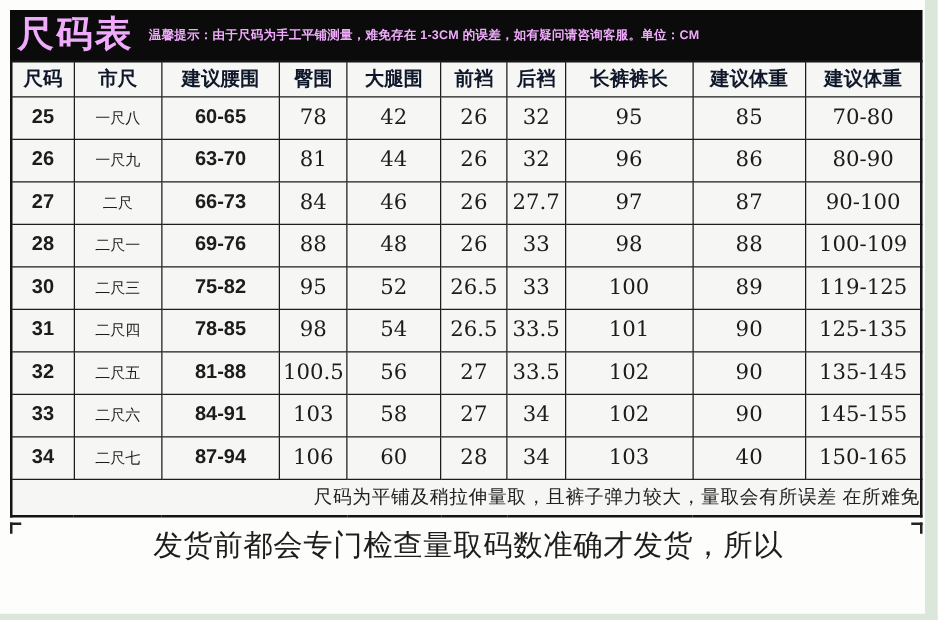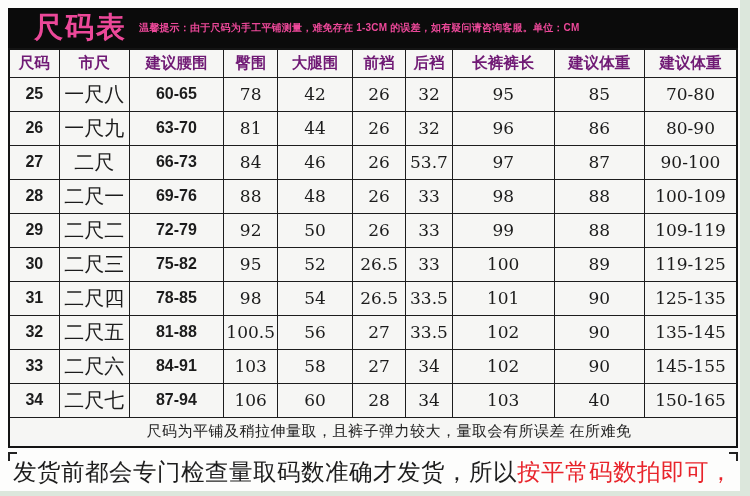--- a/index.html
+++ b/index.html
@@ -24,25 +24,25 @@
     position: absolute; left: 0; bottom: 0; width: 750px; height: 5px;
     background: #dce7dc;
   }
   .panel {
     position: absolute;
     left: 8px; top: 8px;
     width: 730px;
   }
   .header {
     background: #0b0b0b;
-    color: #ec4899;
+    color: #f0abfc;
     height: 40px;
     display: flex;
     align-items: center;
-    padding: 0 6px 0 26px;
+    padding: 0 6px 0 6px;
     white-space: nowrap;
     text-align: center;
   }
   .title {
     font-size: 29px;
     font-weight: bold;
     letter-spacing: 2px;
     margin-right: 12px;
   }
   .tip {
@@ -60,48 +60,49 @@
   th, td {
     border: 1px solid #1d1d1d;
     text-align: center;
     vertical-align: middle;
     overflow: hidden;
   }
   thead th {
     height: 28px;
     font-size: 15.5px;
     font-weight: bold;
-    color: #701a75;
+    color: #0f172a;
     font-family: "Liberation Sans", sans-serif;
   }
   tbody.data td { height: 34px; color: #1c1c1c; }
   td.c-bold  { font-family: Liberation Sans, sans-serif; font-weight: bold; font-size: 16px; }
-  td.c-sans  { font-family: "Liberation Sans", sans-serif; font-weight: normal; font-size: 20px; }
+  td.c-sans  { font-family: "Liberation Sans", sans-serif; font-weight: normal; font-size: 12px; }
   td.c-serif { font-family: "DejaVu Serif", serif; font-weight: normal; font-size: 17px; }
   td.note {
     height: 30px;
     font-size: 15px;
     font-family: "Liberation Sans", sans-serif;
-    text-align: center;
+    text-align: right;
     padding-left: 32px;
     color: #222;
     letter-spacing: 0.5px;
   }
   .footer {
     position: relative;
     margin-top: 6px;
     height: 36px;
     display: flex;
     align-items: center;
     padding: 0 2px 0 5px;
     font-family: "DejaVu Serif", serif;
     font-size: 23.5px;
     color: #1d1d1d;
     white-space: nowrap;
     letter-spacing: 0.5px;
+    flex-direction: column;
   }
   .footer .red { color: #e8242b; }
   .corner {
     position: absolute;
     width: 9px; height: 9px;
   }
   .corner.left  { left: 0;  top: -2px; border-left: 2px solid #222;  border-top: 2px solid #222; }
   .corner.right { right: 0; top: -2px; border-right: 2px solid #222; border-top: 2px solid #222; }
 </style>
 </head>
@@ -170,48 +171,36 @@
             <td class="c-serif">86</td>
             <td class="c-serif">80-90</td>
           </tr>
           <tr>
             <td class="c-bold">27</td>
             <td class="c-sans">二尺</td>
             <td class="c-bold">66-73</td>
             <td class="c-serif">84</td>
             <td class="c-serif">46</td>
             <td class="c-serif">26</td>
-            <td class="c-serif">53.7</td>
+            <td class="c-serif">27.7</td>
             <td class="c-serif">97</td>
             <td class="c-serif">87</td>
             <td class="c-serif">90-100</td>
           </tr>
           <tr>
             <td class="c-bold">28</td>
             <td class="c-sans">二尺一</td>
             <td class="c-bold">69-76</td>
             <td class="c-serif">88</td>
             <td class="c-serif">48</td>
             <td class="c-serif">26</td>
             <td class="c-serif">33</td>
             <td class="c-serif">98</td>
             <td class="c-serif">88</td>
             <td class="c-serif">100-109</td>
-          </tr>
-          <tr>
-            <td class="c-bold">29</td>
-            <td class="c-sans">二尺二</td>
-            <td class="c-bold">72-79</td>
-            <td class="c-serif">92</td>
-            <td class="c-serif">50</td>
-            <td class="c-serif">26</td>
-            <td class="c-serif">33</td>
-            <td class="c-serif">99</td>
-            <td class="c-serif">88</td>
-            <td class="c-serif">109-119</td>
           </tr>
           <tr>
             <td class="c-bold">30</td>
             <td class="c-sans">二尺三</td>
             <td class="c-bold">75-82</td>
             <td class="c-serif">95</td>
             <td class="c-serif">52</td>
             <td class="c-serif">26.5</td>
             <td class="c-serif">33</td>
             <td class="c-serif">100</td>
@@ -270,18 +259,17 @@
       <tbody>
         <tr>
           <td class="note" colspan="10">尺码为平铺及稍拉伸量取，且裤子弹力较大，量取会有所误差 在所难免</td>
         </tr>
       </tbody>
     </table>
 
     <div class="footer">
       <span class="corner left"></span>
       <span>发货前都会专门检查量取码数准确才发货，所以</span>
-        <span class="red">按平常码数拍即可，</span>
       <span class="corner right"></span>
     </div>
 
   </div>
 </div>
 
 </body></html>

